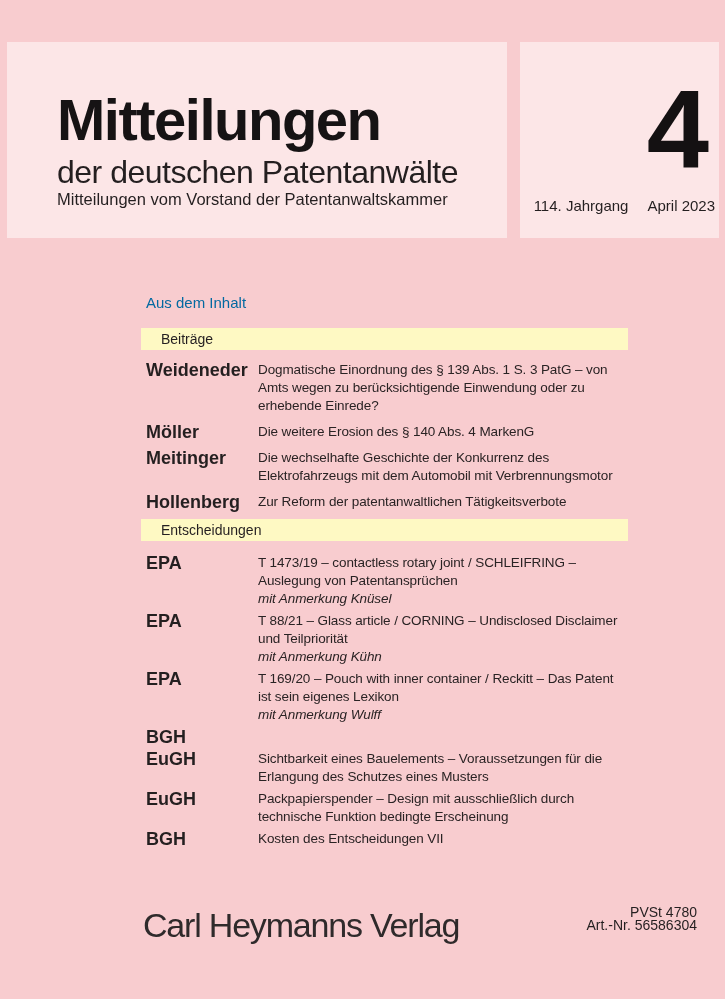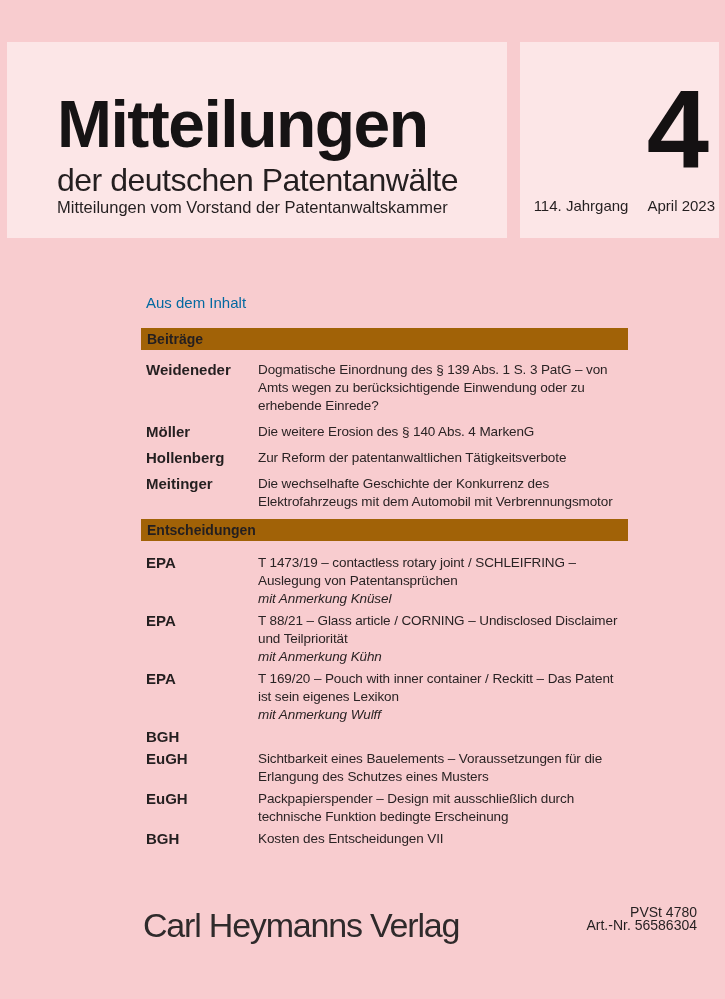--- a/index.html
+++ b/index.html
@@ -19,21 +19,21 @@
   .panel {
     position: absolute;
     top: 42px;
     height: 196px;
     background: #fce6e7;
   }
   .panel-left  { left: 7px;   width: 500px; padding-left: 50px; }
   .panel-right { left: 520px; width: 199px; }
   .journal-title {
     margin: 49px 0 0 0;
-    font-size: 66px;
+    font-size: 58px;
     line-height: 1;
     font-weight: bold;
     letter-spacing: -1.5px;
     color: #161314;
   }
   .journal-subtitle {
     margin: 7px 0 0 0;
     font-size: 32px;
     line-height: 1;
     font-weight: normal;
@@ -76,39 +76,39 @@
     margin: 0 0 0 5px;
     font-size: 15px;
     line-height: 18px;
     font-weight: normal;
     color: #0369a1;
   }
   .toc-section-0 { margin-top: 16px; }
   .toc-section-1 { margin-top: 4px; }
   .section-bar {
     height: 22px;
-    background: #a16207;
+    background: #fef9c3;
     display: flex;
     align-items: center;
-    padding-left: 6px;
+    padding-left: 20px;
     font-size: 14px;
-    font-weight: bold;
+    font-weight: normal;
     color: #241f20;
   }
   .entries { padding-left: 5px; }
   .toc-section-0 .entries { margin-top: 11px; }
   .toc-section-1 .entries { margin-top: 13px; }
   .entry {
     display: grid;
     grid-template-columns: 112px 1fr;
   }
   .toc-section-0 .entry { margin-bottom: 8px; }
   .toc-section-1 .entry { margin-bottom: 4px; }
   .entry .author {
-    font-size: 15px;
+    font-size: 18px;
     line-height: 18px;
     font-weight: bold;
     color: #241f20;
   }
   .entry .titlecell {
     font-size: 13.5px;
     line-height: 18px;
     letter-spacing: -0.1px;
     color: #2a2324;
   }
@@ -164,29 +164,29 @@
                 <div class="title-text">Dogmatische Einordnung des § 139 Abs. 1 S. 3 PatG – von Amts wegen zu berücksichtigende Einwendung oder zu erhebende Einrede?</div>
               </div>
             </div>
             <div class="entry">
               <div class="author">Möller</div>
               <div class="titlecell">
                 <div class="title-text">Die weitere Erosion des § 140 Abs. 4 MarkenG</div>
               </div>
             </div>
             <div class="entry">
+              <div class="author">Meitinger</div>
+              <div class="titlecell">
+                <div class="title-text">Die wechselhafte Geschichte der Konkurrenz des Elektrofahrzeugs mit dem Automobil mit Verbrennungsmotor</div>
+              </div>
+            </div>
+            <div class="entry">
               <div class="author">Hollenberg</div>
               <div class="titlecell">
                 <div class="title-text">Zur Reform der patentanwaltlichen Tätigkeitsverbote</div>
-              </div>
-            </div>
-            <div class="entry">
-              <div class="author">Meitinger</div>
-              <div class="titlecell">
-                <div class="title-text">Die wechselhafte Geschichte der Konkurrenz des Elektrofahrzeugs mit dem Automobil mit Verbrennungsmotor</div>
               </div>
             </div>
           </div>
         </section>
         <section class="toc-section toc-section-1">
           <div class="section-bar">Entscheidungen</div>
           <div class="entries">
             <div class="entry">
               <div class="author">EPA</div>
               <div class="titlecell">

